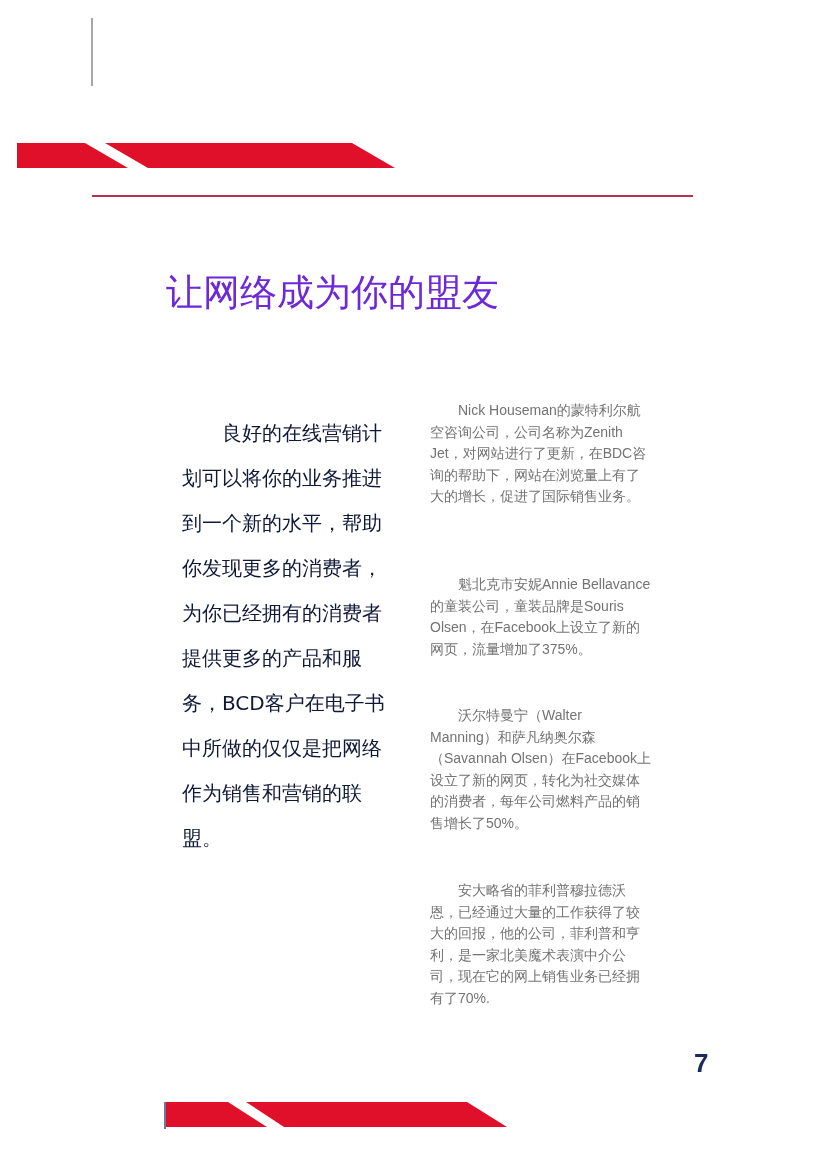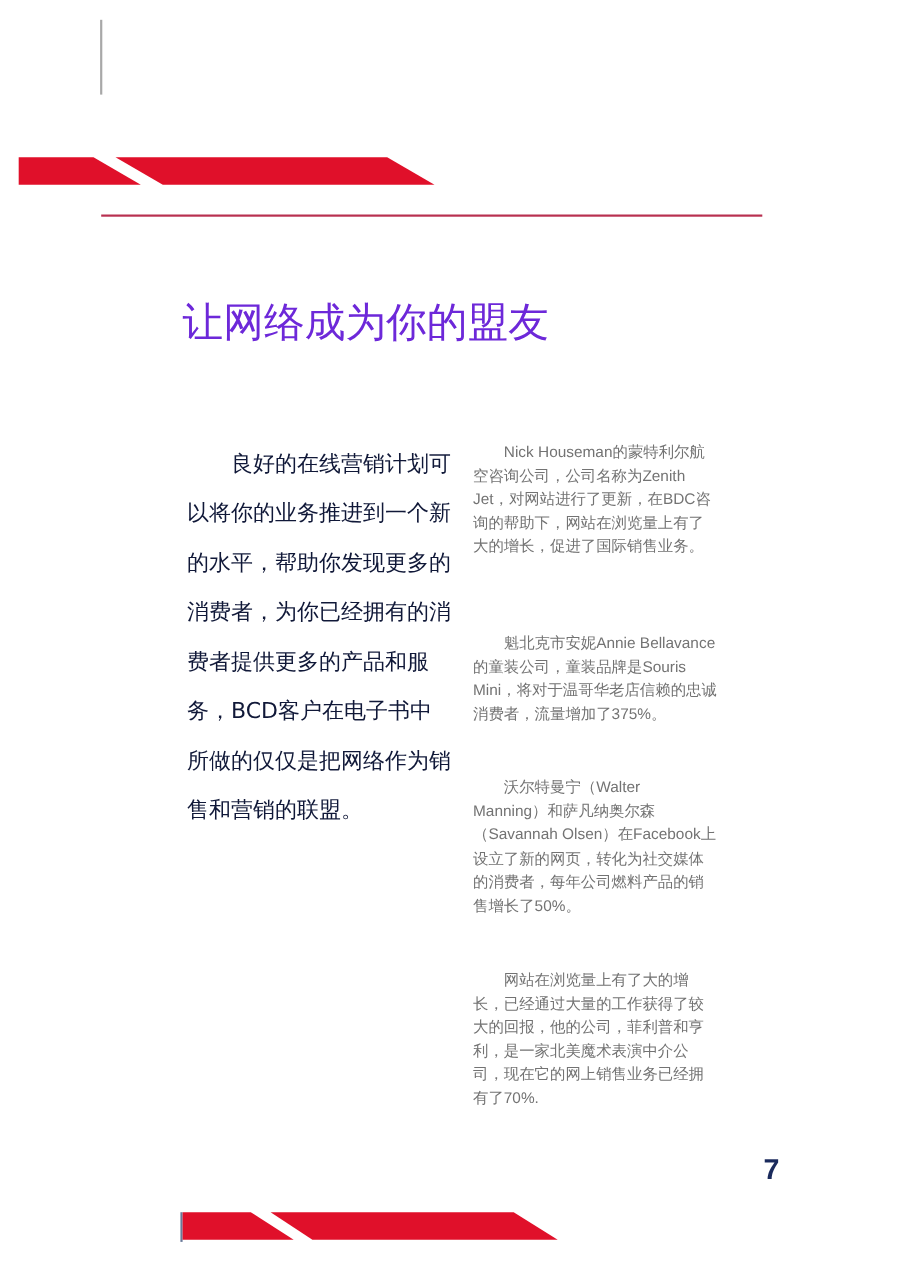--- a/index.html
+++ b/index.html
@@ -3,21 +3,21 @@
 <meta charset="utf-8">
 <style>
   html, body { margin:0; padding:0; background:#ffffff; }
   body { width:827px; height:1170px; position:relative; overflow:hidden; font-family:"DejaVu Sans", sans-serif; }
   .abs { position:absolute; }
   .vline { left:91px; top:18px; width:2px; height:68px; background:#a8a8a8; }
   .hline { left:92px; top:195px; width:601px; height:2px; background:#b83050; }
   .banner { position:absolute; }
   .title { left:166px; top:268px; font-family:"DejaVu Serif", serif; font-size:37px; color:#6d28d9; letter-spacing:0px; white-space:nowrap; }
   .main-col { left:166px; top:395px; width:250px; font-size:20px; line-height:45px; color:#101838; }
-  .main-col p { margin:4px; text-indent:40px; }
+  .main-col p { margin:16px; text-indent:40px; }
   .side-col { left:430px; width:222px; font-size:14px; line-height:21.5px; color:#737373; font-family:"Liberation Sans", sans-serif; }
   .side-col p { margin:0; text-indent:28px; }
   .pagenum { left:694px; top:1048px; font-size:26px; font-weight:bold; color:#1a2a5c; font-family:"Liberation Sans", sans-serif; }
 </style>
 </head>
 <body>
 
 <div class="abs vline"></div>
 
 <svg class="banner" style="left:0;top:0" width="827" height="200">
@@ -30,27 +30,27 @@
 <div class="abs title">让网络成为你的盟友</div>
 
 <div class="abs main-col">
   <p>良好的在线营销计划可以将你的业务推进到一个新的水平，帮助你发现更多的消费者，为你已经拥有的消费者提供更多的产品和服务，BCD客户在电子书中所做的仅仅是把网络作为销售和营销的联盟。</p>
 </div>
 
 <div class="abs side-col" style="top:400px">
   <p>Nick Houseman的蒙特利尔航空咨询公司，公司名称为Zenith Jet，对网站进行了更新，在BDC咨询的帮助下，网站在浏览量上有了大的增长，促进了国际销售业务。</p>
 </div>
 <div class="abs side-col" style="top:574px">
-  <p>魁北克市安妮Annie Bellavance的童装公司，童装品牌是Souris Mini，将对于温哥华老店信赖的忠诚消费者，流量增加了375%。</p>
+  <p>魁北克市安妮Annie Bellavance的童装公司，童装品牌是Souris Olsen，在Facebook上设立了新的网页，流量增加了375%。</p>
 </div>
 <div class="abs side-col" style="top:705px">
   <p>沃尔特曼宁（Walter Manning）和萨凡纳奥尔森（Savannah Olsen）在Facebook上设立了新的网页，转化为社交媒体的消费者，每年公司燃料产品的销售增长了50%。</p>
 </div>
 <div class="abs side-col" style="top:880px">
-  <p>网站在浏览量上有了大的增长，已经通过大量的工作获得了较大的回报，他的公司，菲利普和亨利，是一家北美魔术表演中介公司，现在它的网上销售业务已经拥有了70%.</p>
+  <p>安大略省的菲利普穆拉德沃恩，已经通过大量的工作获得了较大的回报，他的公司，菲利普和亨利，是一家北美魔术表演中介公司，现在它的网上销售业务已经拥有了70%.</p>
 </div>
 
 <div class="abs pagenum">7</div>
 
 <svg class="banner" style="left:0;top:1090px" width="827" height="50">
   <rect x="164" y="12" width="2" height="27" fill="#6a7a9a"></rect>
   <polygon points="166,12 228,12 267,37 166,37" fill="#e0102a"></polygon>
   <polygon points="246,12 467,12 507,37 284,37" fill="#e0102a"></polygon>
 </svg>
 

